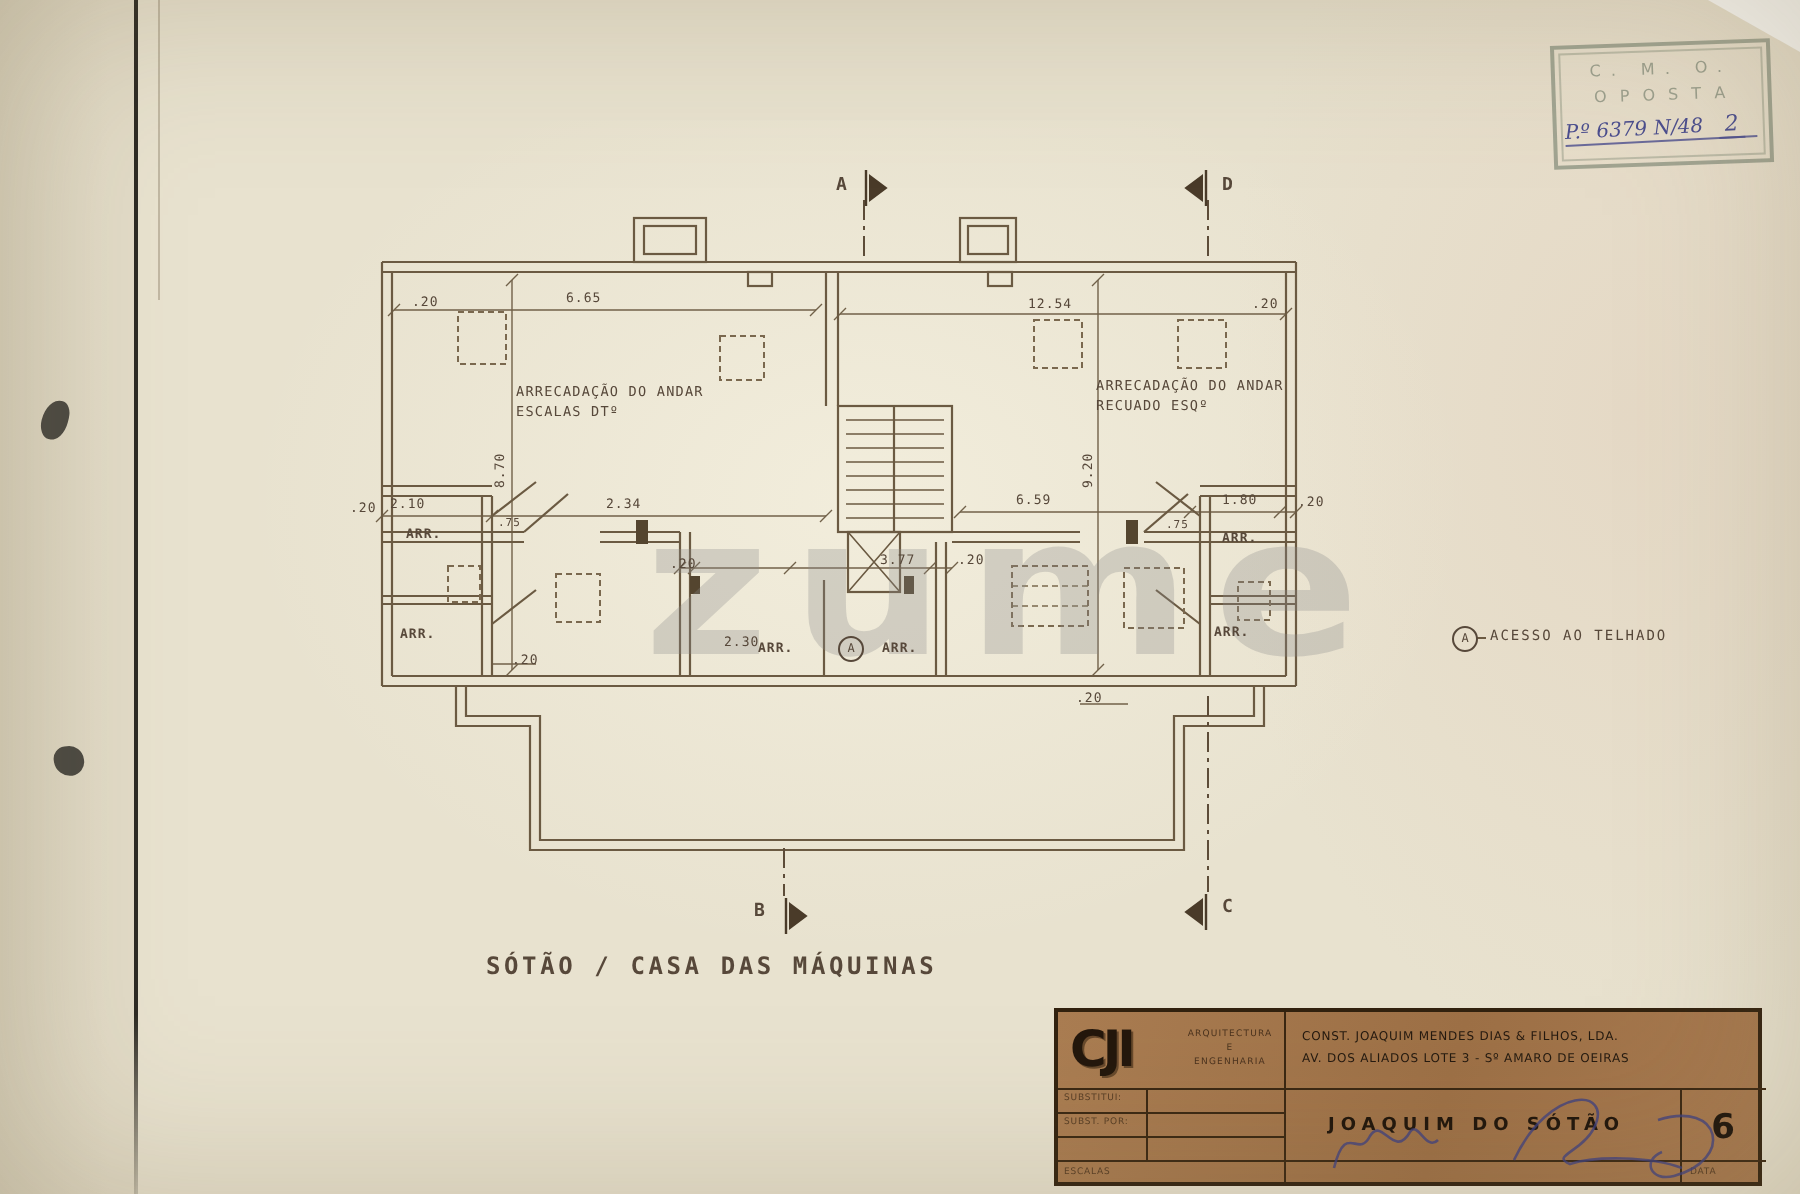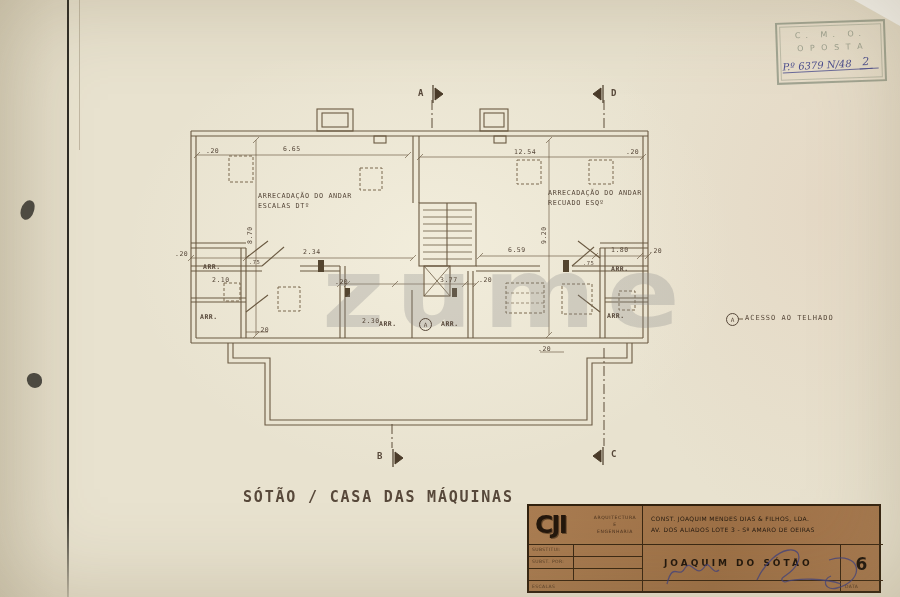--- a/index.html
+++ b/index.html
@@ -170,21 +170,21 @@
   <div id="watermark">zume</div>
 
   <div id="plan-texts">
       <span class="ptext" style="left: 206px; top: 147px;">.20</span>
       <span class="ptext" style="left: 283px; top: 145px;">6.65</span>
       <span class="ptext" style="left: 514px; top: 148px;">12.54</span>
       <span class="ptext" style="left: 626px; top: 148px;">.20</span>
       <span class="ptext" style="left: 246px; top: 244px; transform: rotate(-90deg);">8.70</span>
       <span class="ptext" style="left: 540px; top: 244px; transform: rotate(-90deg);">9.20</span>
       <span class="ptext" style="left: 175px; top: 250px;">.20</span>
-      <span class="ptext" style="left: 212px; top: 248px; margin-top: 28px;">2.10</span>
+      <span class="ptext" style="left: 195px; top: 248px;">2.10</span>
       <span class="ptext" style="left: 249px; top: 259px; font-size: 5.5px;">.75</span>
       <span class="ptext" style="left: 303px; top: 248px;">2.34</span>
       <span class="ptext" style="left: 508px; top: 246px;">6.59</span>
       <span class="ptext" style="left: 583px; top: 260px; font-size: 5.5px;">.75</span>
       <span class="ptext" style="left: 611px; top: 246px;">1.80</span>
       <span class="ptext" style="left: 649px; top: 247px;">.20</span>
       <span class="ptext" style="left: 335px; top: 278px;">.20</span>
       <span class="ptext" style="left: 362px; top: 291px; margin-top: 26px;">2.30</span>
       <span class="ptext" style="left: 440px; top: 276px;">3.77</span>
       <span class="ptext" style="left: 479px; top: 276px;">.20</span>
@@ -200,21 +200,21 @@
       <span class="ptext bold" style="left: 441px; top: 320px;">ARR.</span>
       <span class="ptext bold" style="left: 611px; top: 265px;">ARR.</span>
       <span class="ptext bold" style="left: 607px; top: 312px;">ARR.</span>
       <span class="ptext bold" style="left: 418px; top: 88px; font-size: 9px;">A</span>
       <span class="ptext bold" style="left: 611px; top: 88px; font-size: 9px;">D</span>
       <span class="ptext bold" style="left: 377px; top: 451px; font-size: 9px;">B</span>
       <span class="ptext bold" style="left: 611px; top: 449px; font-size: 9px;">C</span>
       <span class="ptext circle" style="left: 726px; top: 313px; font-size: 6px;">A</span>
       <span class="ptext circle" style="left: 419px; top: 318px; font-size: 6px;">A</span>
       <span class="ptext" style="left: 745px; top: 314px; font-size: 7px; letter-spacing: 1px;">ACESSO  AO  TELHADO</span>
-      <span class="ptext bold" style="left: 243px; top: 488px; font-size: 15px; letter-spacing: 1.8px;">SÓTÃO / CASA  DAS   MÁQUINAS</span>
+      <span class="ptext bold" style="left: 243px; top: 476px; font-size: 12px; letter-spacing: 1.8px;">SÓTÃO / CASA  DAS   MÁQUINAS</span>
     </div>
 
   <div id="stamp">
     <div class="stamp-line" id="stamp-l1">C. M. O.</div>
     <div class="stamp-line" id="stamp-l2">O P O S T A</div>
     <div id="stamp-hand">
       <span>P.º 6379 N/48</span>
       <span id="stamp-num">2</span>
     </div>
   </div>

